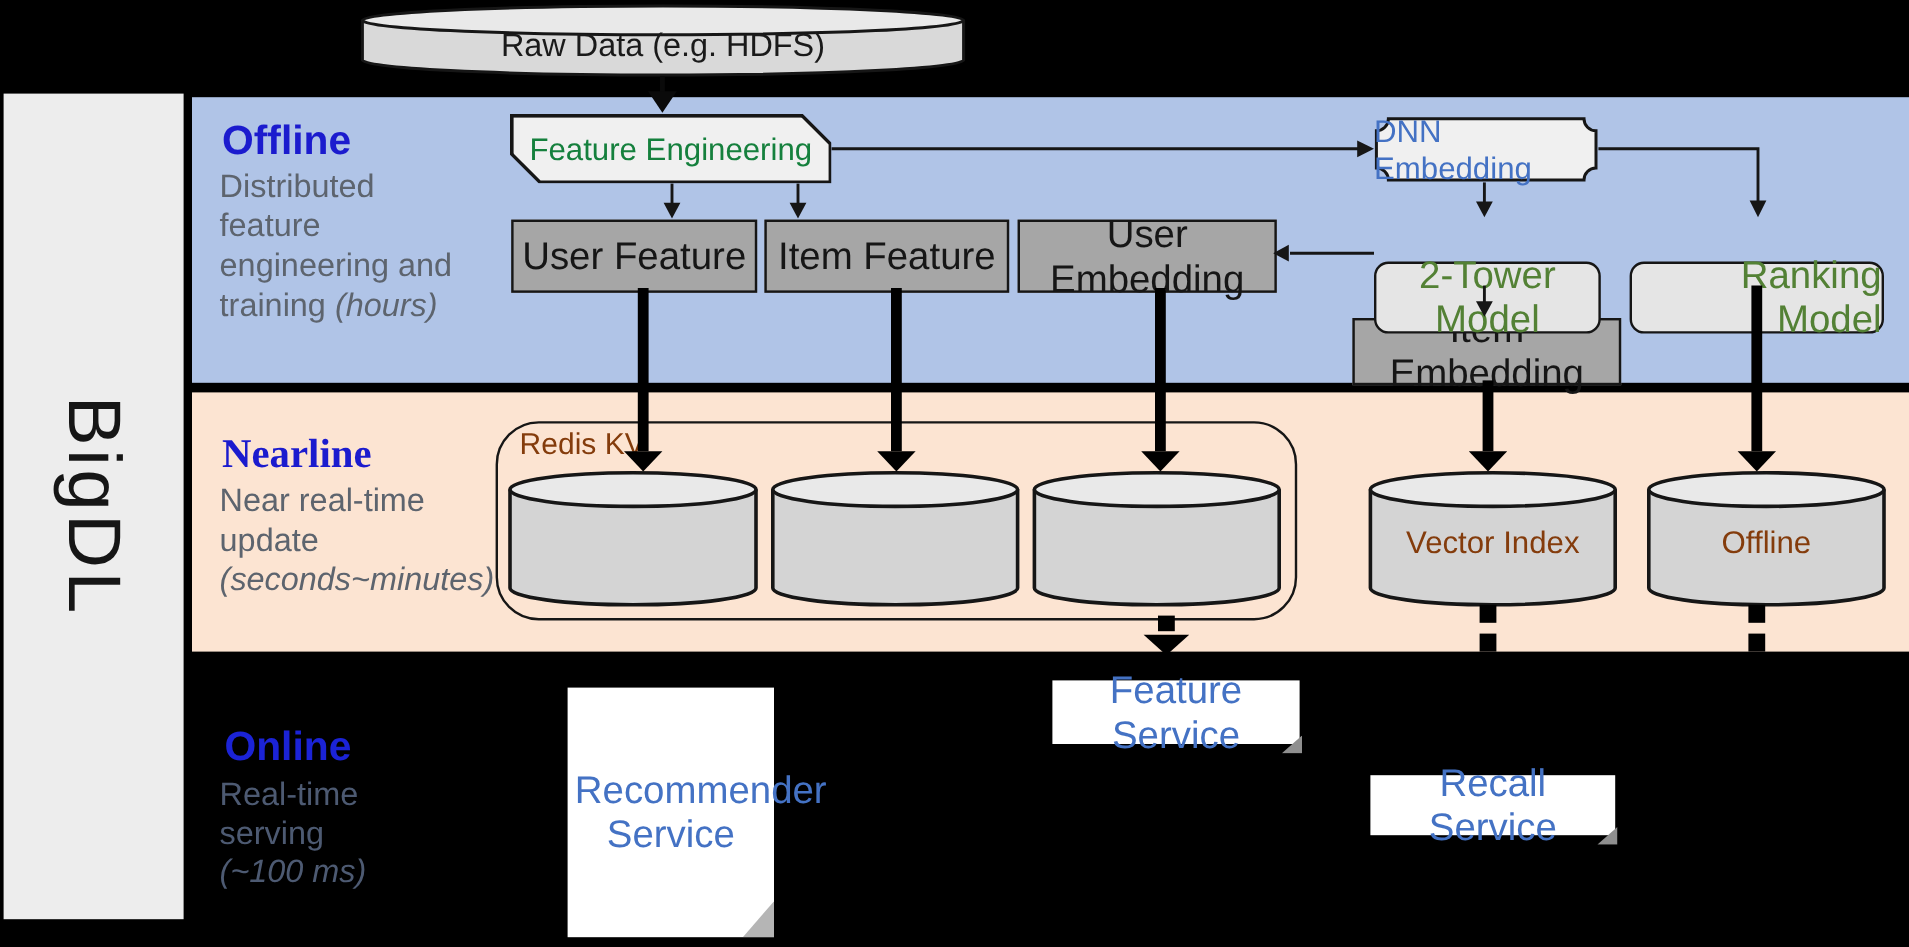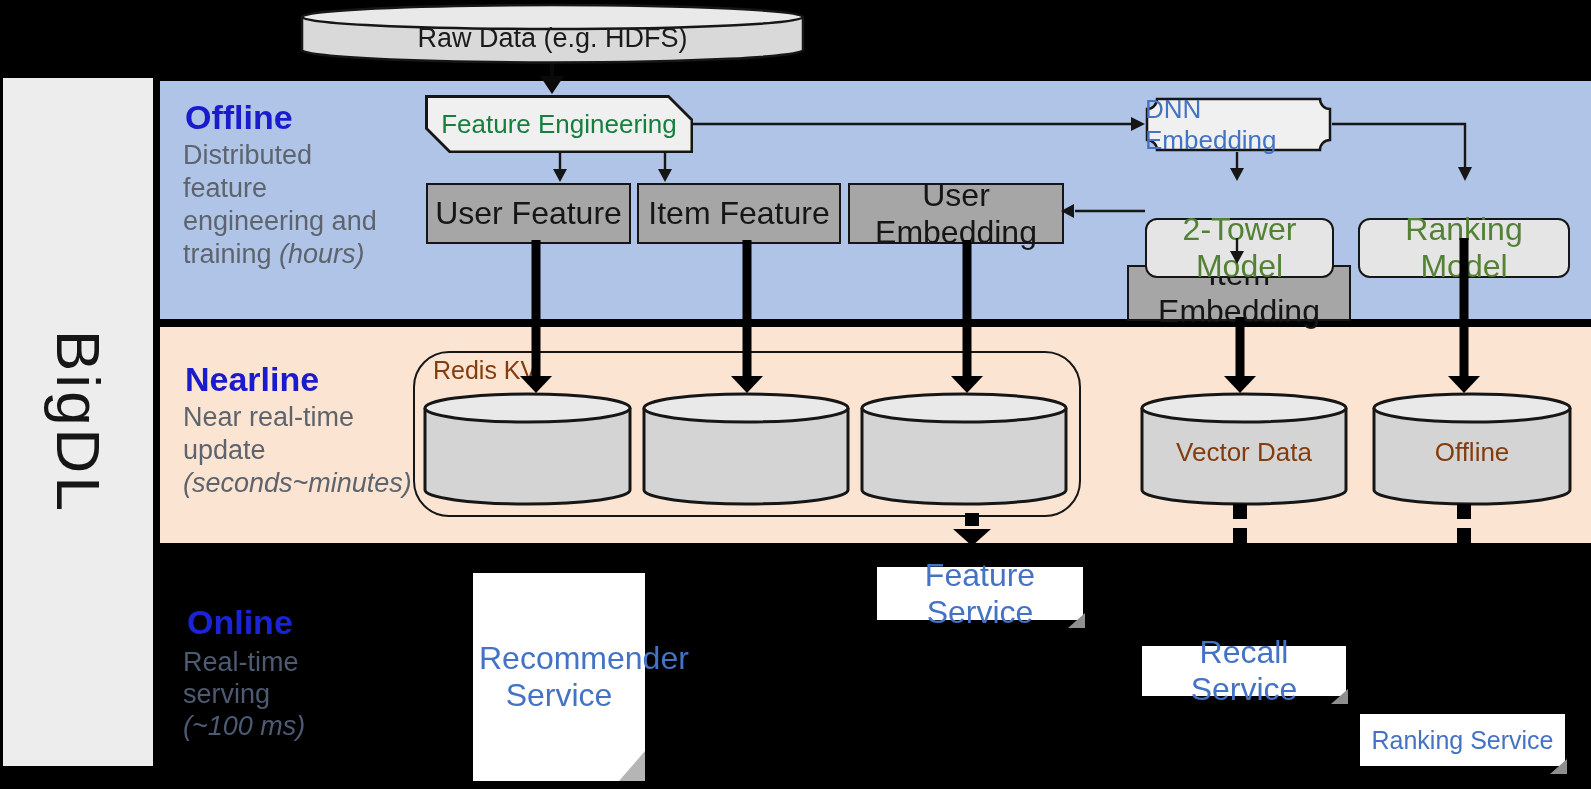--- a/index.html
+++ b/index.html
@@ -62,21 +62,21 @@
   <div class="band band-offline"></div>
   <div class="band band-nearline"></div>
 
   <div class="sidebar">
     <div class="sidebar-text">BigDL</div>
   </div>
 
   <div class="abs sec-title" style="left:185px;top:98px;">Offline</div>
   <div class="abs sec-desc" style="left:183px;top:139px;width:205px;"><span>Distributed feature engineering and training </span><span class="note">(hours)</span></div>
 
-  <div class="abs sec-title" style="left:185px;top:360px;">Nearline</div>
+  <div class="abs sec-title" style="left:185px;top:360px;font-family:Liberation Serif, serif;">Nearline</div>
   <div class="abs sec-desc" style="left:183px;top:401px;width:240px;"><span>Near real-time update </span><span class="note">(seconds~minutes)</span></div>
 
   <div class="abs sec-title online-title" style="left:187px;top:603px;">Online</div>
   <div class="abs sec-desc online-desc" style="left:183px;top:646px;width:150px;line-height:32px;"><span>Real-time serving </span><span class="note">(~100 ms)</span></div>
 
   <svg class="cyl" style="left:300px;top:3px;" width="505" height="63" viewBox="0 0 505 63">
     <path d="M2,14 L2,47 A250.5,12.5 0 0 0 503,47 L503,14" fill="#d9d9d9" stroke="#161616" stroke-width="2.5"></path>
     <ellipse cx="252.5" cy="14" rx="250.5" ry="12" fill="#e9e9e9" stroke="#161616" stroke-width="2.5"></ellipse>
   </svg>
   <div class="cyl-label" style="left:300px;top:16px;width:505px;height:44px;color:#1a1a1a;font-size:27px;">Raw Data (e.g. HDFS)</div>
@@ -91,64 +91,60 @@
     </svg>
     <div class="lbl">DNN Embedding</div>
   </div>
 
   <div class="node graybox" style="left:426px;top:183px;width:201px;height:57px;">User Feature</div>
   <div class="node graybox" style="left:637px;top:183px;width:200px;height:57px;">Item Feature</div>
   <div class="node graybox" style="left:848px;top:183px;width:212px;height:57px;">User Embedding</div>
   <div class="node graybox" style="left:1127px;top:265px;width:220px;height:52px;">Item Embedding</div>
 
   <div class="node roundbox" style="left:1145px;top:182px;width:185px;height:56px;">2-Tower Model</div>
-  <div class="node roundbox" style="left:1358px;top:182px;width:208px;height:56px;">Ranking Model</div>
+  <div class="node roundbox" style="left:1358px;top:182px;width:208px;height:56px;text-align:right;">Ranking Model</div>
 
   <div class="redis-box"></div>
   <div class="redis-label">Redis KV</div>
 
   <svg class="cyl" style="left:423px;top:391px;" width="209" height="116" viewBox="0 0 209 116">
     <path d="M2,17 L2,99 A102.5,14 0 0 0 207,99 L207,17" fill="#d4d4d4" stroke="#161616" stroke-width="3"></path>
     <ellipse cx="104.5" cy="17" rx="102.5" ry="14" fill="#e9e9e9" stroke="#161616" stroke-width="3"></ellipse>
   </svg>
   <svg class="cyl" style="left:642px;top:391px;" width="208" height="116" viewBox="0 0 208 116">
     <path d="M2,17 L2,99 A102,14 0 0 0 206,99 L206,17" fill="#d4d4d4" stroke="#161616" stroke-width="3"></path>
     <ellipse cx="104" cy="17" rx="102" ry="14" fill="#e9e9e9" stroke="#161616" stroke-width="3"></ellipse>
   </svg>
   <svg class="cyl" style="left:860px;top:391px;" width="208" height="116" viewBox="0 0 208 116">
     <path d="M2,17 L2,99 A102,14 0 0 0 206,99 L206,17" fill="#d4d4d4" stroke="#161616" stroke-width="3"></path>
     <ellipse cx="104" cy="17" rx="102" ry="14" fill="#e9e9e9" stroke="#161616" stroke-width="3"></ellipse>
   </svg>
   <svg class="cyl" style="left:1140px;top:391px;" width="208" height="116" viewBox="0 0 208 116">
     <path d="M2,17 L2,99 A102,14 0 0 0 206,99 L206,17" fill="#d4d4d4" stroke="#161616" stroke-width="3"></path>
     <ellipse cx="104" cy="17" rx="102" ry="14" fill="#e9e9e9" stroke="#161616" stroke-width="3"></ellipse>
   </svg>
-  <div class="cyl-label" style="left:1140px;top:425px;width:208px;height:55px;">Vector Data</div>
+  <div class="cyl-label" style="left:1140px;top:425px;width:208px;height:55px;">Vector Index</div>
   <svg class="cyl" style="left:1372px;top:391px;" width="200" height="116" viewBox="0 0 200 116">
     <path d="M2,17 L2,99 A98,14 0 0 0 198,99 L198,17" fill="#d4d4d4" stroke="#161616" stroke-width="3"></path>
     <ellipse cx="100" cy="17" rx="98" ry="14" fill="#e9e9e9" stroke="#161616" stroke-width="3"></ellipse>
   </svg>
   <div class="cyl-label" style="left:1372px;top:425px;width:200px;height:55px;">Offline</div>
 
   <div class="node whitebox" style="left:473px;top:573px;width:172px;height:208px;flex-direction:column;">
     <span style="width:160px;">Recommender Service</span>
     <span class="docfold"></span>
   </div>
   <div class="node whitebox" style="left:877px;top:567px;width:206px;height:53px;">
     <span>Feature Service</span>
     <span class="fold"></span>
   </div>
   <div class="node whitebox" style="left:1142px;top:646px;width:204px;height:50px;">
     <span>Recall Service</span>
     <span class="fold"></span>
   </div>
-  <div class="node whitebox" style="left:1360px;top:714px;width:205px;height:52px;font-size:25px;">
-    <span>Ranking Service</span>
-    <span class="fold"></span>
-  </div>
 
   <svg id="connectors" width="1591" height="789" viewBox="0 0 1591 789">
 
     <g stroke="#0a0a0a" fill="#0a0a0a">
       <line x1="552" y1="64" x2="552" y2="77" stroke-width="4"></line>
       <polygon points="540,76 564,76 552,94" stroke="none"></polygon>
     </g>
 
     <g stroke="#161616" fill="#161616">
       <line x1="693" y1="124" x2="1132" y2="124" stroke-width="2.4"></line>

